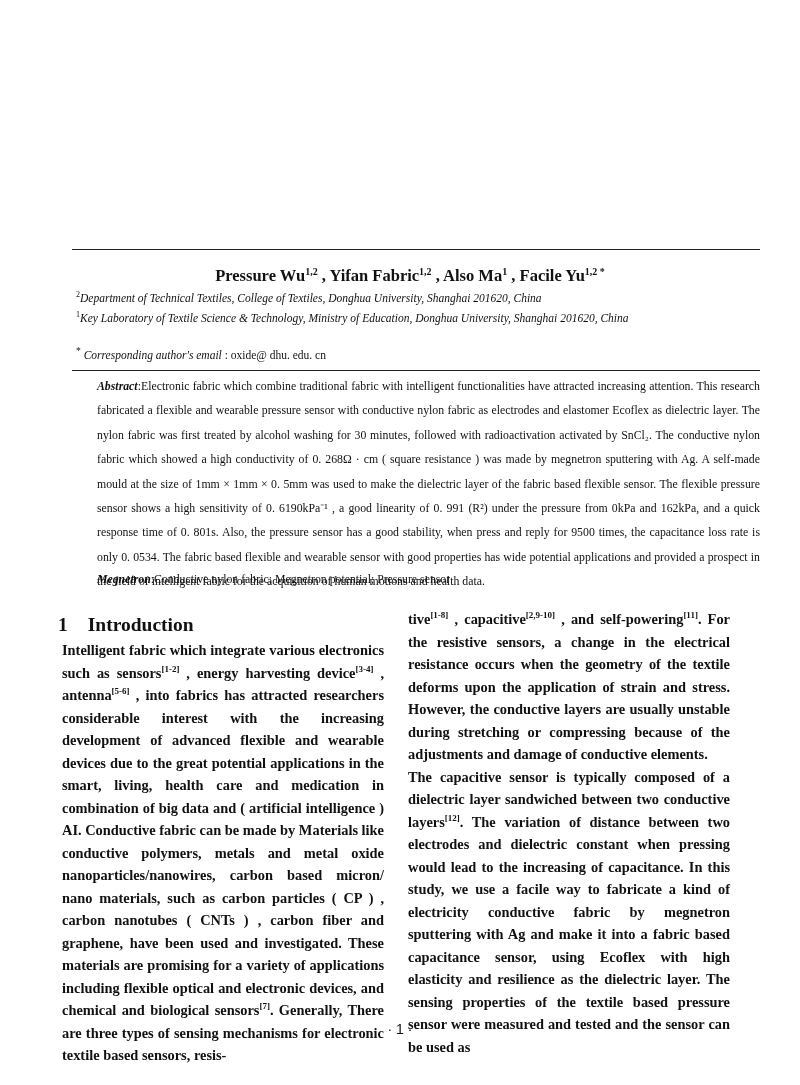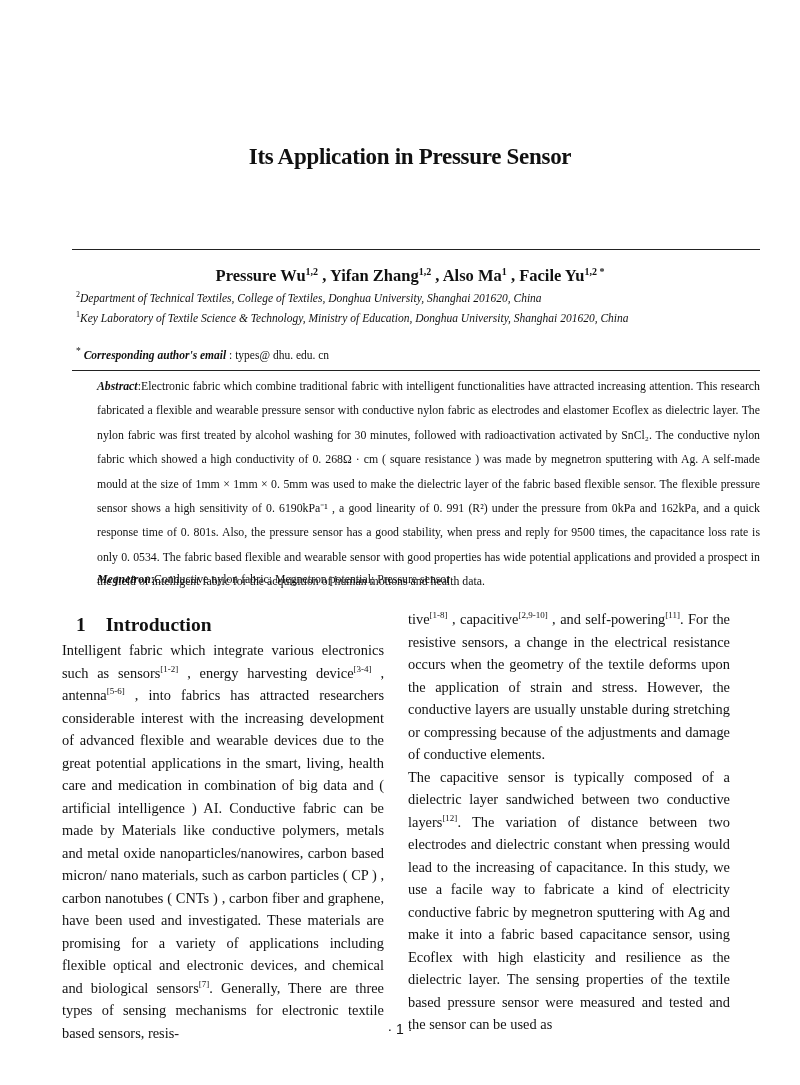--- a/index.html
+++ b/index.html
@@ -22,77 +22,76 @@
   .authors sup { font-size: 10px; }
   .affil {
     position: absolute; left: 76px; width: 690px;
     font-family: "Liberation Serif", serif; font-style: italic; font-size: 11.5px; line-height: 16px;
   }
   .affil sup { font-size: 8px; font-style: normal; }
   .email {
     position: absolute; left: 76px; top: 345px;
     font-family: "Liberation Serif", serif; font-size: 11.5px;
   }
-  .email .lbl { font-style: italic; font-weight: bold; }
+  .email .lbl { font-style: italic; }
   .abstract {
     position: absolute; left: 97px; top: 374px; width: 663px;
     font-family: "Liberation Serif", serif; font-size: 11.8px; line-height: 24.4px;
     text-align: justify;
   }
   .abstract b { font-style: italic; }
   .keywords {
     position: absolute; left: 97px; top: 572px; width: 663px;
     font-family: "Liberation Serif", serif; font-size: 11.8px;
   }
   .keywords b { font-style: italic; }
   .h1 {
-    position: absolute; left: 76px; top: 614px;
+    position: absolute; left: 58px; top: 614px;
     font-family: "Liberation Serif", serif; font-weight: bold; font-size: 19.5px;
   }
   .h1 .num { margin-right: 20px; }
   .col {
     position: absolute; width: 322px;
     font-family: "Liberation Serif", serif; font-size: 14.4px; line-height: 22.5px;
     text-align: justify;
   }
   .col sup { font-size: 9px; line-height: 0; }
   .col1 { left: 62px; top: 639px; }
   .col2 { left: 408px; top: 608px; }
-  .col p { margin: 0; }
+  .col p { margin: 0; font-weight: bold; }
   .pageno {
     position: absolute; left: 0; top: 1021px; width: 800px; text-align: center;
     font-family: "Liberation Sans", sans-serif; font-size: 14px;
   }
 </style>
 </head>
 <body>
 
 <div class="title">
-  <div>Its Application in Pressure Sensor</div>
 </div>
 
 <div class="rule" style="top:249px;"></div>
 
 <div class="authors">
   <span><span>Pressure Wu</span><sup>1,2</sup><span> , </span></span>
-  <span><span>Yifan Zhang</span><sup>1,2</sup><span> , </span></span>
+  <span><span>Yifan Fabric</span><sup>1,2</sup><span> , </span></span>
   <span><span>Also Ma</span><sup>1</sup><span> , </span></span>
   <span><span>Facile Yu</span><sup>1,2 *</sup></span>
 </div>
 
 <div class="affil" style="top:287px;">
   <sup>2</sup><span>Department of Technical Textiles, College of Textiles, Donghua University, Shanghai 201620, China</span>
 </div>
 <div class="affil" style="top:307px;">
   <sup>1</sup><span>Key Laboratory of Textile Science &amp; Technology, Ministry of Education, Donghua University, Shanghai 201620, China</span>
 </div>
 
 <div class="email">
   <sup>*</sup>
-  <span class="lbl">Corresponding author's email</span><span> : </span><span>types@ dhu. edu. cn</span>
+  <span class="lbl">Corresponding author's email</span><span> : </span><span>oxide@ dhu. edu. cn</span>
 </div>
 
 <div class="rule" style="top:370px;"></div>
 
 <div class="abstract">
   <b>Abstract</b><span>:</span><span>Electronic fabric which combine traditional fabric with intelligent functionalities have attracted increasing attention. This research fabricated a flexible and wearable pressure sensor with conductive nylon fabric as electrodes and elastomer Ecoflex as dielectric layer. The nylon fabric was first treated by alcohol washing for 30 minutes, followed with radioactivation activated by SnCl₂. The conductive nylon fabric which showed a high conductivity of 0. 268Ω · cm ( square resistance ) was made by megnetron sputtering with Ag. A self-made mould at the size of 1mm × 1mm × 0. 5mm was used to make the dielectric layer of the fabric based flexible sensor. The flexible pressure sensor shows a high sensitivity of 0. 6190kPa⁻¹ , a good linearity of 0. 991 (R²) under the pressure from 0kPa and 162kPa, and a quick response time of 0. 801s. Also, the pressure sensor has a good stability, when press and reply for 9500 times, the capacitance loss rate is only 0. 0534. The fabric based flexible and wearable sensor with good properties has wide potential applications and provided a prospect in the field of intelligent fabric for the acquisition of human motions and health data.</span>
 </div>
 
 <div class="keywords">
   <b>Megnetron</b><span>:</span><span>Conductive nylon fabric; Megnetron potential; Pressure sensor</span>

